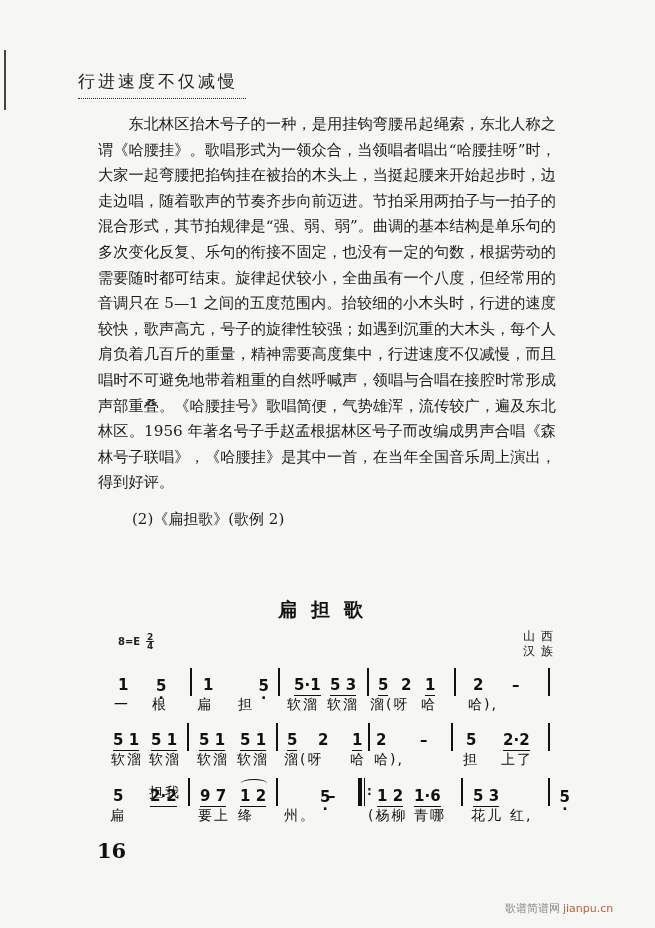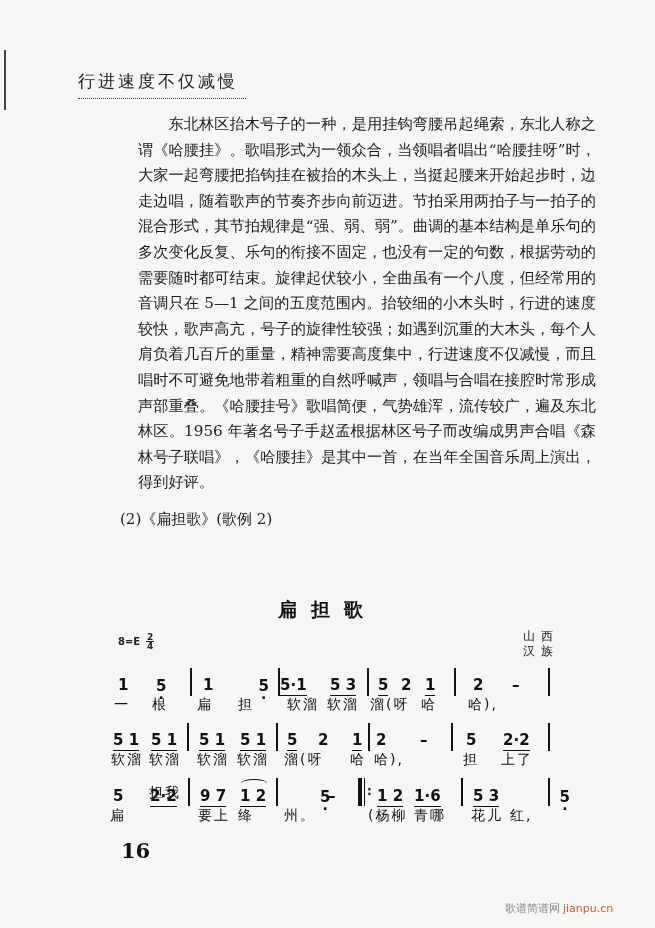--- a/index.html
+++ b/index.html
@@ -13,25 +13,25 @@
   .running-head {
     position: absolute; left: 78px; top: 70px;
     font-family: "DejaVu Sans", sans-serif; font-size: 17px; letter-spacing: 3px; color: #222;
   }
   .running-rule {
     position: absolute; left: 78px; top: 98px; width: 168px; height: 0;
     border-top: 1.5px dotted #333;
   }
   .body-text {
     position: absolute; left: 98px; top: 112px; width: 458px;
-    font-size: 15.2px; line-height: 25.6px; text-align: justify; color: #1c1c1c; margin-left: 40px;
+    font-size: 15.2px; line-height: 25.6px; text-align: justify; color: #1c1c1c;
   }
   .body-text p { margin: 0; text-indent: 2em; }
   .example-ref {
-    position: absolute; left: 120px; top: 510px;
+    position: absolute; left: 132px; top: 510px;
     font-size: 15px; color: #1c1c1c;
   }
   .song-title {
     position: absolute; left: 0; width: 100%; top: 597px; text-align: center;
     font-family: "DejaVu Sans", sans-serif; font-weight: bold; font-size: 19px; letter-spacing: 14px;
     color: #111;
   }
   .key-sig {
     position: absolute; left: 118px; top: 633px;
     font-family: "DejaVu Sans", sans-serif; font-size: 10px; font-weight: bold; color: #222;
@@ -54,21 +54,21 @@
     letter-spacing: 2px;
   }
   .barline { position: absolute; width: 2px; background: #111; height: 28px; }
   .barline.thick { width: 4px; }
   .repeat-dots { position: absolute; font-family: "DejaVu Sans", sans-serif; font-size: 12px; font-weight: bold; line-height: 7px; }
   .dot-below { position: relative; }
   .dot-below::after { content: "·"; position: absolute; bottom: -11px; left: 50%; transform: translateX(-50%); font-size: 14px; }
   .slur { position: absolute; border-top: 1.5px solid #111; border-radius: 50% 50% 0 0; height: 8px; }
   .page-num {
     position: absolute; left: 97px; top: 838px;
-    font-family: "DejaVu Serif", serif; font-weight: bold; font-size: 21px; color: #111; margin-left: 24px;
+    font-family: "DejaVu Serif", serif; font-weight: bold; font-size: 21px; color: #111;
   }
   .watermark {
     position: absolute; left: 505px; top: 901px; font-family: "DejaVu Sans", sans-serif; font-size: 11px; color: #888;
   }
   .watermark .site { color: #c0603a; margin-left: 3px; }
 </style>
 </head>
 <body>
 
 <div class="margin-line"></div>
@@ -99,21 +99,21 @@
 </div>
 
 <div class="score">
   
   <span class="note" style="left:118px;top:676px">1</span>
   <span class="note dot-below" style="left:156px;top:676px">5</span>
   <div class="barline" style="left:190px;top:668px"></div>
   <span class="note" style="left:203px;top:676px">1</span>
   <span class="note dot-below" style="left:243px;top:676px">5</span>
   <div class="barline" style="left:278px;top:668px"></div>
-  <span class="note u" style="left:280px;top:676px">5·1</span>
+  <span class="note u" style="left:294px;top:676px">5·1</span>
   <span class="note u" style="left:330px;top:676px">5 3</span>
   <div class="barline" style="left:367px;top:668px"></div>
   <span class="note u" style="left:378px;top:676px">5</span>
   <span class="note" style="left:401px;top:676px">2</span>
   <span class="note u" style="left:425px;top:676px">1</span>
   <div class="barline" style="left:454px;top:668px"></div>
   <span class="note" style="left:473px;top:676px">2</span>
   <span class="note" style="left:512px;top:676px">–</span>
   <div class="barline" style="left:548px;top:668px"></div>
 

